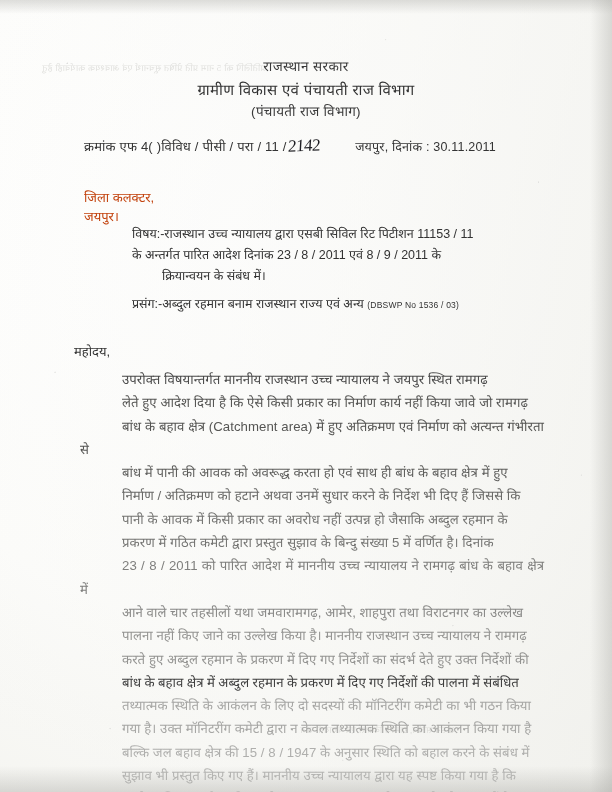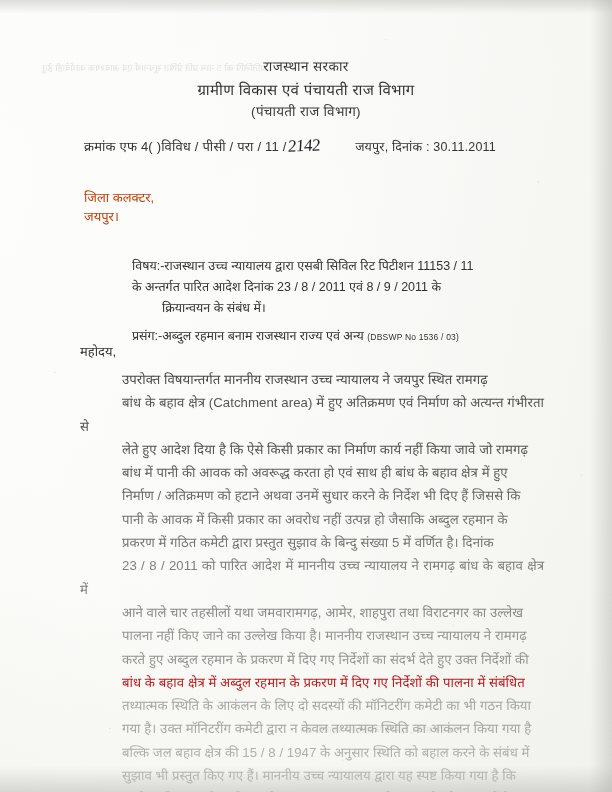--- a/index.html
+++ b/index.html
@@ -135,29 +135,29 @@
 
   .subjectblock {
     position: absolute;
     left: 132px;
     right: 60px;
     top: 224px;
     font-size: 12.5px;
     line-height: 21px;
     color: #323232;
   }
-  .subject-l1 { white-space: nowrap; margin-top: 32px; }
+  .subject-l1 { white-space: nowrap; }
   .subject-l2 { }
   .subject-l3 { margin-left: 30px; }
   .prasang { margin-top: 7px; }
   .latin-tiny  { font-size: 8.5px; letter-spacing: .2px; }
 
   .salutation {
     position: absolute;
-    left: 80px;
+    left: 74px;
     top: 342px;
     font-size: 13px;
     color: #353535;
   }
 
   .body {
     position: absolute;
     left: 80px;
     right: 68px;
     top: 368px;
@@ -171,21 +171,21 @@
   
   .ln { display: block; }
   .f0  { color: #4a4a4a; }
   .f1  { color: #555553; }
   .f2  { color: #5f5f5d; }
   .f3  { color: #6a6a68; }
   .f4  { color: #757573; }
   .f5  { color: #7f7f7d; }
   .f6  { color: #8a8a88; }
   .f7  { color: #949492; }
-  .f8  { color: #b91c1c; }
+  .f8  { color: #404040; font-family: Liberation Serif, serif; }
   .f9  { color: #a6a6a4; }
   .f10 { color: #afafad; }
   .f11 { color: #b6b6b4; }
   .f12 { color: #bdbdbb; }
 </style>
 </head>
 <body>
 
 <div class="page">
 
@@ -226,22 +226,22 @@
         <span>प्रसंग:-</span><span>अब्दुल रहमान बनाम राजस्थान राज्य एवं अन्य</span>
         <span class="latin-tiny">(DBSWP No  1536 / 03)</span>
       </div>
     </div>
 
     <div class="salutation">महोदय,</div>
 
     <div class="body">
       <p id="body-paragraph">
           <span class="ln f0">उपरोक्त विषयान्तर्गत माननीय राजस्थान उच्च न्यायालय ने जयपुर स्थित रामगढ़</span>
+          <span class="ln f1">लेते हुए आदेश दिया है कि ऐसे किसी प्रकार का निर्माण कार्य नहीं किया जावे जो रामगढ़</span>
           <span class="ln f1">बांध के बहाव क्षेत्र (Catchment area) में हुए अतिक्रमण एवं निर्माण को अत्यन्त गंभीरता से</span>
-          <span class="ln f1">लेते हुए आदेश दिया है कि ऐसे किसी प्रकार का निर्माण कार्य नहीं किया जावे जो रामगढ़</span>
           <span class="ln f2">बांध में पानी की आवक को अवरूद्ध करता हो एवं साथ ही बांध के बहाव क्षेत्र में हुए</span>
           <span class="ln f3">निर्माण / अतिक्रमण को हटाने अथवा उनमें सुधार करने के निर्देश भी दिए हैं जिससे कि</span>
           <span class="ln f4">पानी के आवक में किसी प्रकार का अवरोध नहीं उत्पन्न हो जैसाकि अब्दुल रहमान के</span>
           <span class="ln f4">प्रकरण में गठित कमेटी द्वारा प्रस्तुत सुझाव के बिन्दु संख्या 5 में वर्णित है। दिनांक</span>
           <span class="ln f5">23 / 8 / 2011 को पारित आदेश में माननीय उच्च न्यायालय ने रामगढ़ बांध के बहाव क्षेत्र में</span>
           <span class="ln f6">आने वाले चार तहसीलों यथा जमवारामगढ़, आमेर, शाहपुरा तथा विराटनगर का उल्लेख</span>
           <span class="ln f7">पालना नहीं किए जाने का उल्लेख किया है। माननीय राजस्थान उच्च न्यायालय ने रामगढ़</span>
           <span class="ln f7">करते हुए अब्दुल रहमान के प्रकरण में दिए गए निर्देशों का संदर्भ देते हुए उक्त निर्देशों की</span>
           <span class="ln f8">बांध के बहाव क्षेत्र में अब्दुल रहमान के प्रकरण में दिए गए निर्देशों की पालना में संबंधित</span>
           <span class="ln f9">तथ्यात्मक स्थिति के आकंलन के लिए दो सदस्यों की मॉनिटरींग कमेटी का भी गठन किया</span>

